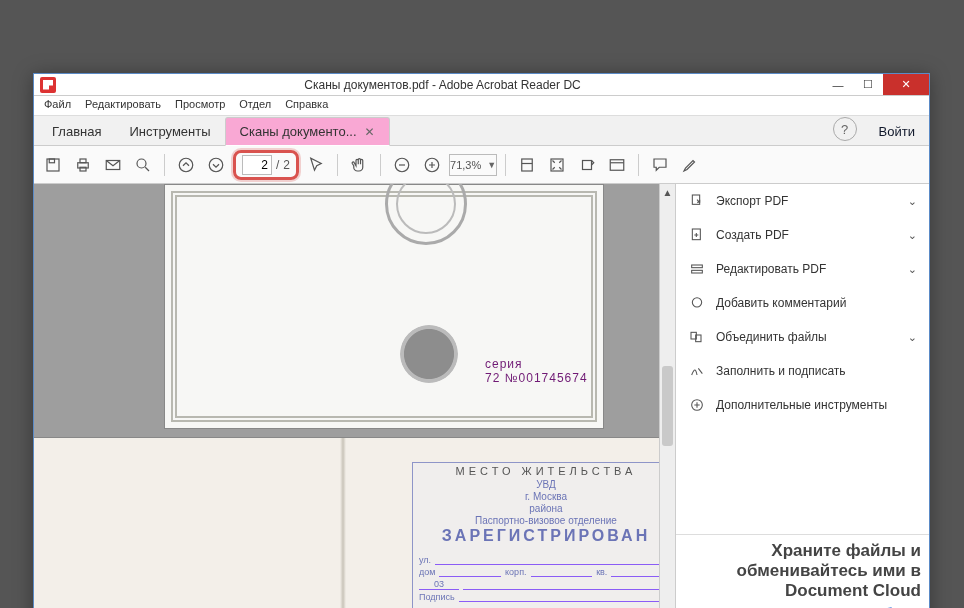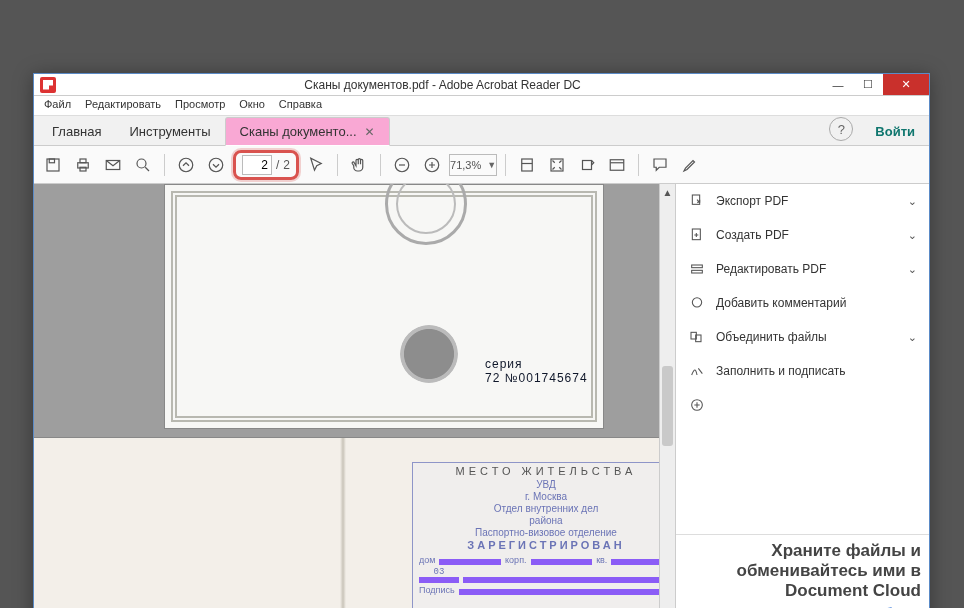--- a/index.html
+++ b/index.html
@@ -13,21 +13,21 @@
 .winbtn { width: 30px; display:flex; align-items:center; justify-content:center; font-size:11px; color:#333; }
 .winbtn.close { background:#c9302c; color:#fff; width:46px; }
 .menubar { height: 20px; display:flex; align-items:flex-start; font-size:11px; color:#333; padding:0 4px; gap:2px; border-bottom:1px solid #ddd; }
 .menubar span { padding:2px 6px; }
 .tabstrip { height: 30px; display:flex; align-items:flex-end; background:#f1f1f1; border-bottom:1px solid #ccc; padding-left:4px; font-size:13px; }
 .tab { padding:6px 14px; color:#333; }
 .tab.doc { background:#f9a8d4; border:1px solid #ccc; border-bottom:1px solid #fff; border-radius:3px 3px 0 0; position:relative; top:1px; display:flex; align-items:center; gap:8px;}
 .tab.doc .x{font-size:12px;color:#666;}
 .tabstrip .spacer{flex:1;}
 .tabstrip .help{width:24px;height:24px;border:1px solid #aaa;border-radius:50%;display:flex;align-items:center;justify-content:center;font-size:13px;color:#666;margin:0 8px 4px 0;}
-.tabstrip .login{padding:6px 14px;font-weight:700;color:#0f766e;}
+.tabstrip .login{padding:6px 14px;font-weight:400;color:#0f172a;}
 .toolbar{height:38px;display:flex;align-items:center;background:#fafafa;border-bottom:1px solid #ccc;padding:0 6px;gap:4px;font-size:12px;color:#555;}
 .tb{width:26px;height:26px;display:flex;align-items:center;justify-content:center;border-radius:2px;}
 .sep{width:1px;height:22px;background:#ccc;margin:0 4px;}
 .pagebox{display:flex;align-items:center;gap:4px;border:3px solid #d9534f;border-radius:8px;padding:2px 6px;box-shadow:0 0 0 2px rgba(217,83,79,.25);}
 .pagebox input{width:30px;height:20px;border:1px solid #bbb;text-align:right;font-size:12px;padding-right:3px;}
 .zoombox{display:flex;align-items:center;border:1px solid #bbb;height:22px;padding:0 0;gap:6px;font-size:11px;}
 .zoombox .dd{font-size:9px;color:#666;}
 .content{flex:1;display:flex;min-height:0;}
 .viewer{flex:1;background:#9e9e9e;position:relative;overflow:hidden;}
 .scrollbar{width:16px;background:#eee;border-left:1px solid #ccc;display:flex;flex-direction:column;}
@@ -39,30 +39,30 @@
 .sidepane .row .chev{margin-left:auto;font-size:11px;color:#555;}
 .sidepane .ic{width:18px;height:18px;display:flex;align-items:center;justify-content:center;font-size:14px;}
 .footerpane{margin-top:auto;border-top:1px solid #ddd;padding:6px 8px;text-align:right;font-size:17px;color:#444;}
 .footerpane a{color:#2a6fd6;display:block;margin-top:4px;}
 
 .doc1{position:absolute;left:130px;top:0;width:440px;height:245px;background:#f7f7f5;border:1px solid #888;}
 .doc1:before{content:"";position:absolute;inset:6px;border:6px double #b8b8b0;}
 .seal{position:absolute;left:220px;top:-22px;width:82px;height:82px;border:3px solid #aaa;border-radius:50%;}
 .seal:after{content:"";position:absolute;inset:8px;border:2px solid #bbb;border-radius:50%;}
 .seal2{position:absolute;left:235px;top:140px;width:58px;height:58px;background:radial-gradient(circle,#8d8d8d 0%,#8d8d8d 60%,#bbb 62%,#bbb 70%,transparent 72%);border-radius:50%;}
-.serial{position:absolute;left:320px;top:172px;font-size:12px;color:#0f172a;letter-spacing:1px;}
+.serial{position:absolute;left:320px;top:172px;font-size:12px;color:#701a75;letter-spacing:1px;}
 .doc2{position:absolute;left:0;top:253px;right:0;height:360px;background:#f3efe9;border-top:1px solid #888;}
 .spine{position:absolute;left:49%;top:0;width:6px;height:100%;background:linear-gradient(90deg,transparent,#c9c4b9,transparent);}
 .stampbox{position:absolute;left:378px;top:24px;width:268px;height:155px;border:1.5px solid #8e95c8;background:rgba(235,235,250,.3);font-size:10px;color:#6b74b6;text-align:center;padding-top:2px;}
 .stampbox .hdr{letter-spacing:4px;font-size:11px;color:#555;margin-bottom:2px;}
 .stampbox .line{margin:1px 0;}
-.stampbox .big{font-size:11px;letter-spacing:3px;font-weight:600;}
+.stampbox .big{font-size:16px;letter-spacing:3px;font-weight:600;}
 .stampfields{position:absolute;left:6px;right:6px;top:92px;}
 .sf{display:flex;gap:4px;font-size:9px;color:#6b74b6;margin-bottom:2px;}
-.sf span.u{flex:1;border-bottom:6px solid #8b5cf6;font-family:Liberation Mono, monospace;}
+.sf span.u{flex:1;border-bottom:1px solid #8b5cf6;}
 .num4,.num5{position:absolute;width:86px;height:86px;border:6px solid #d8d3c5;border-radius:50%;display:flex;align-items:center;justify-content:center;font-size:42px;font-weight:700;color:#dcd7c9;opacity:.6;}
 .num4{left:90px;top:190px;} .num5{left:520px;top:190px;}
 svg{width:18px;height:18px;stroke:#555;fill:none;stroke-width:1.6;}
 .ic svg{width:16px;height:16px;}
 </style>
 </head>
 <body>
 
 <div class="window">
   <div class="titlebar">
@@ -72,21 +72,21 @@
       <div class="winbtn">—</div>
       <div class="winbtn">☐</div>
       <div class="winbtn close">✕</div>
     </div>
   </div>
 
   <div class="menubar">
     <span>Файл</span>
     <span>Редактировать</span>
     <span>Просмотр</span>
-    <span>Окно</span>
+    <span>Отдел</span>
     <span>Справка</span>
   </div>
 
   <div class="tabstrip">
     <div class="tab">Главная</div>
     <div class="tab">Инструменты</div>
     <div class="tab doc">
       <span>Сканы документо...</span>
       <span class="x">✕</span>
     </div>
@@ -215,25 +215,28 @@
         </div>
       </div>
       <div class="doc2">
         <div class="spine"></div>
         <div class="num4">4</div>
         <div class="num5">5</div>
         <div class="stampbox">
           <div class="hdr">МЕСТО  ЖИТЕЛЬСТВА</div>
           <div class="line">УВД</div>
           <div class="line">г. Москва</div>
-          <div class="line">Отдел внутренних дел</div>
           <div class="line">района</div>
           <div class="line">Паспортно-визовое отделение</div>
           <div class="big">ЗАРЕГИСТРИРОВАН</div>
           <div class="stampfields">
+            <div class="sf">
+                <span>ул.</span>
+                <span class="u"></span>
+              </div>
             <div class="sf">
                 <span>дом</span>
                 <span class="u"></span>
                 <span>корп.</span>
                 <span class="u"></span>
                 <span>кв.</span>
                 <span class="u"></span>
               </div>
             <div class="sf">
                 <span class="u" style="flex:0 0 40px;text-align:center">03</span>
@@ -314,20 +317,21 @@
           </span>
         <span>Заполнить и подписать</span>
       </div>
       <div class="row">
         <span class="ic">
             <svg viewBox="0 0 24 24">
               <circle cx="12" cy="12" r="8"></circle>
               <path d="M8 12h8M12 8v8"></path>
             </svg>
           </span>
+        <span>Дополнительные инструменты</span>
       </div>
       <div class="footerpane">
         <div style="font-weight:600">Храните файлы и обменивайтесь ими в Document Cloud</div>
         <a>Подробнее</a>
       </div>
     </div>
   </div>
 </div>
 
 </body></html>

